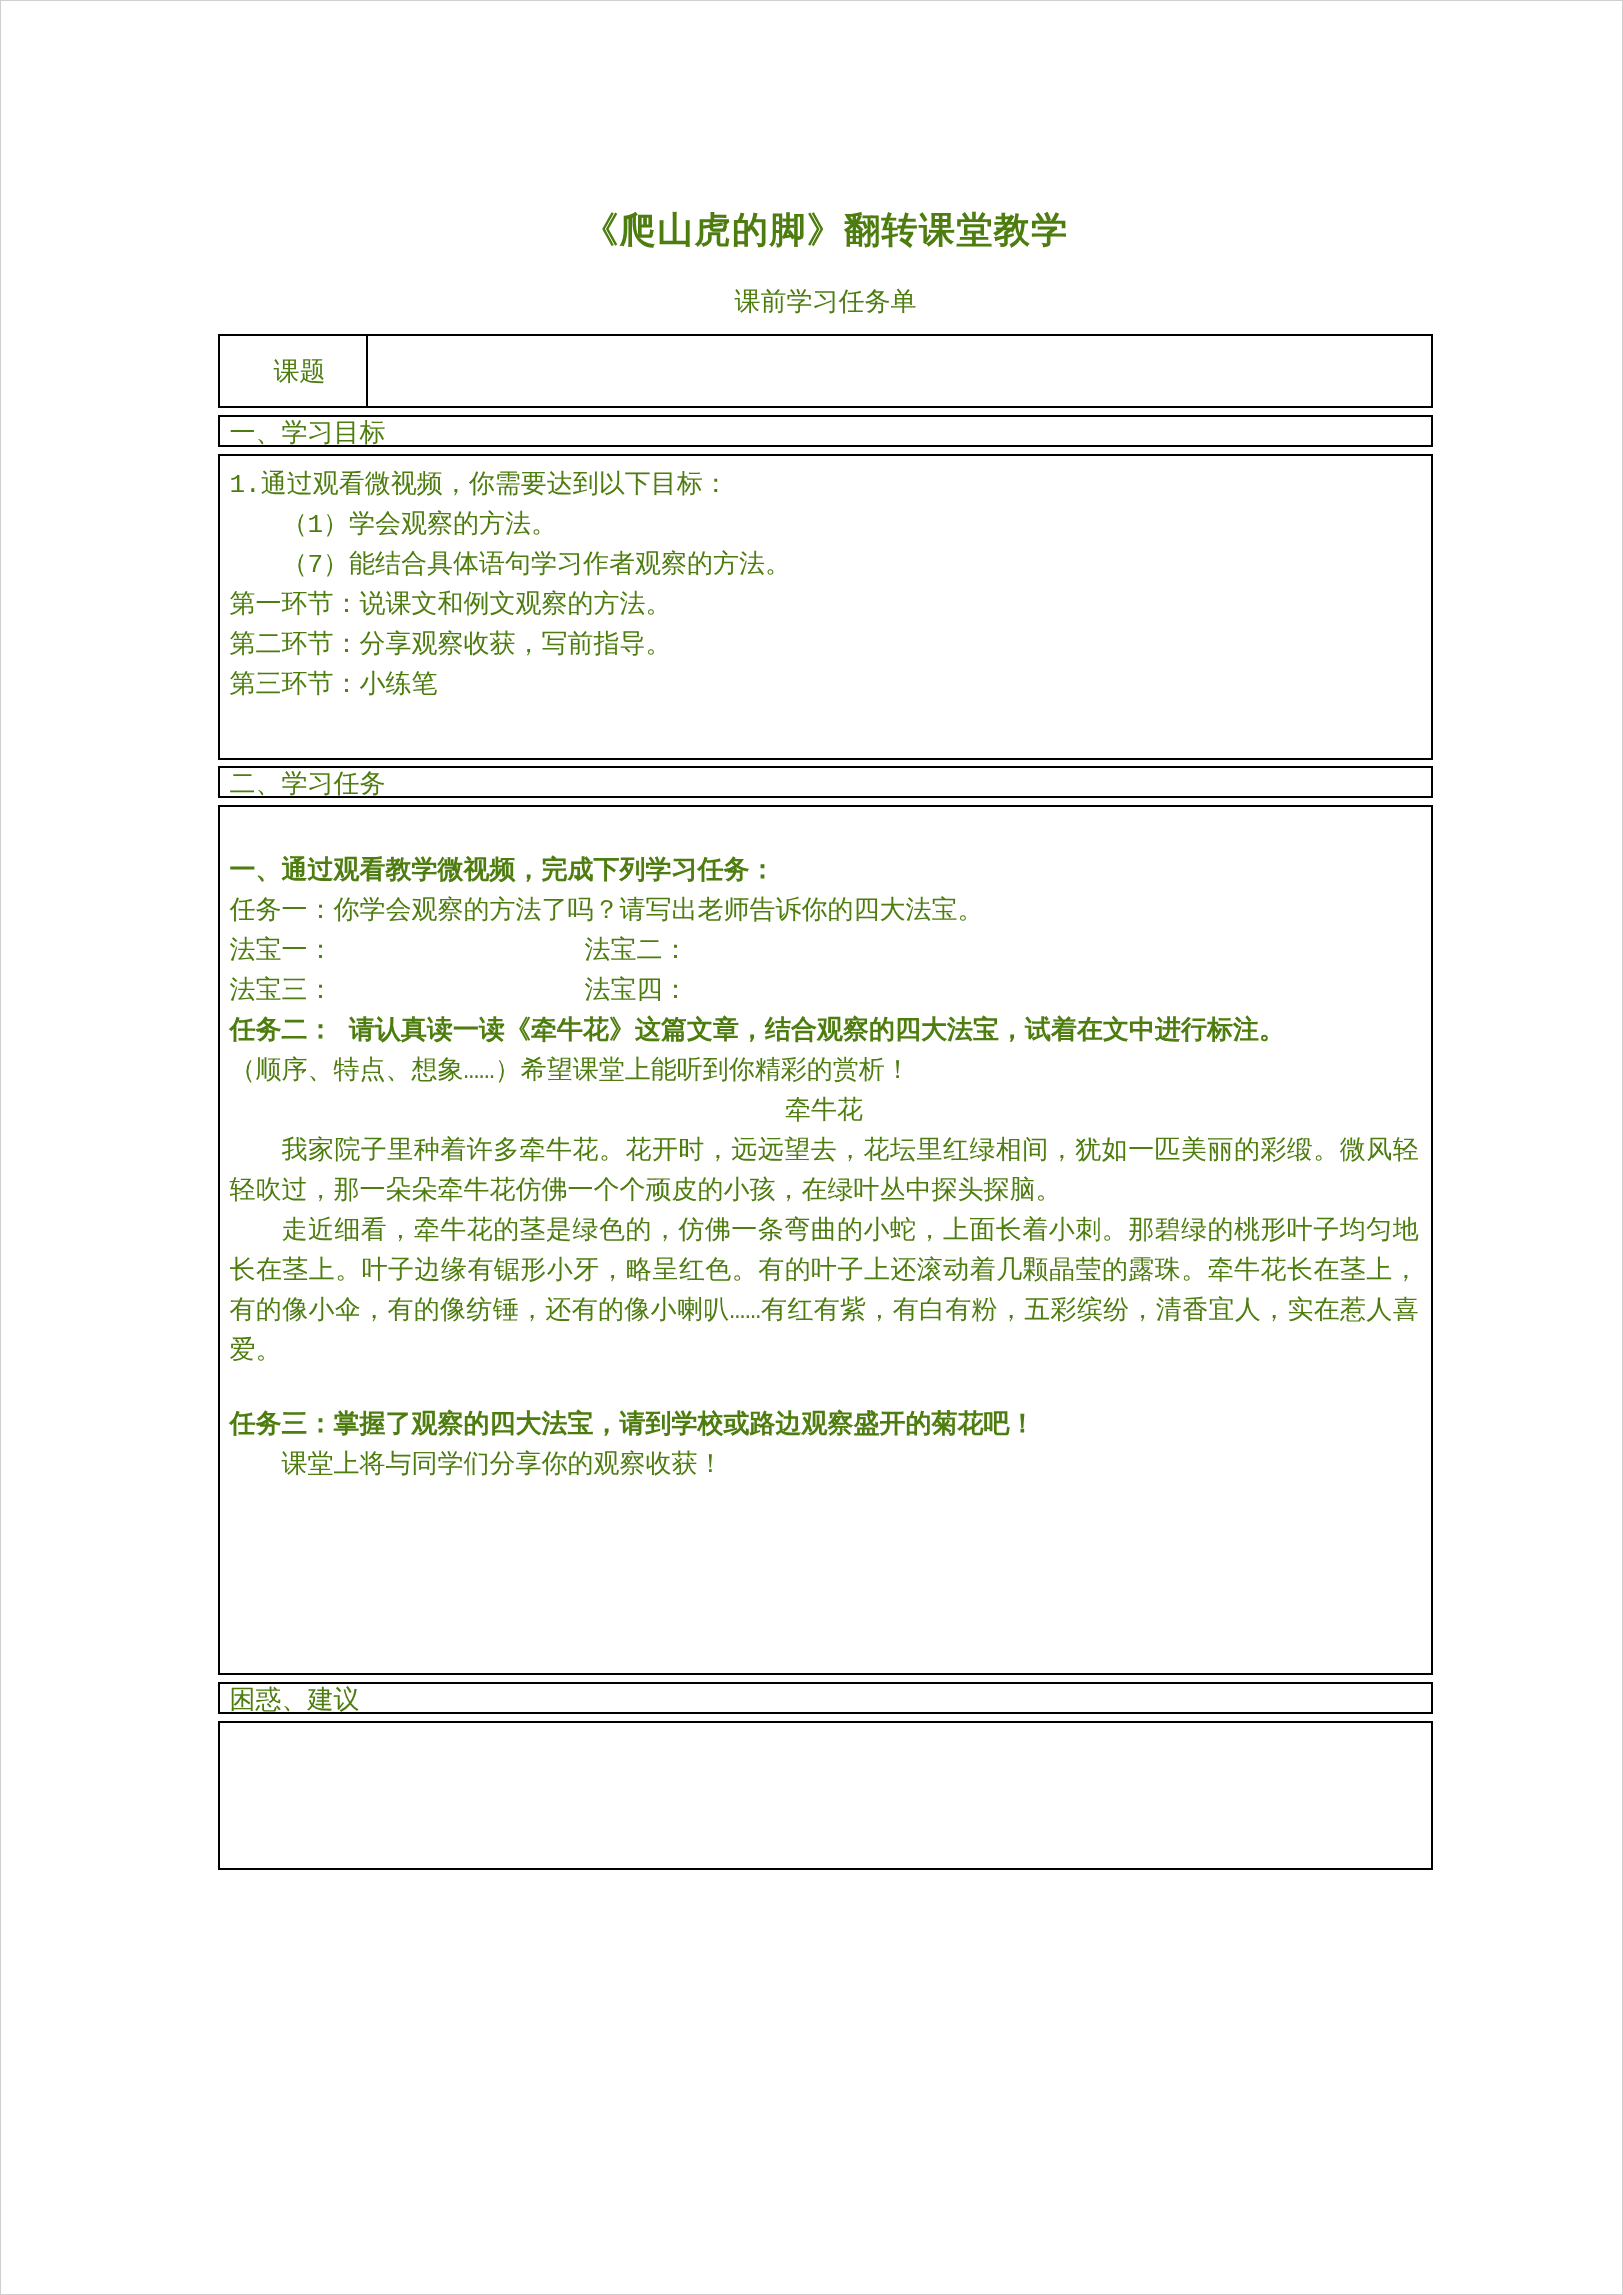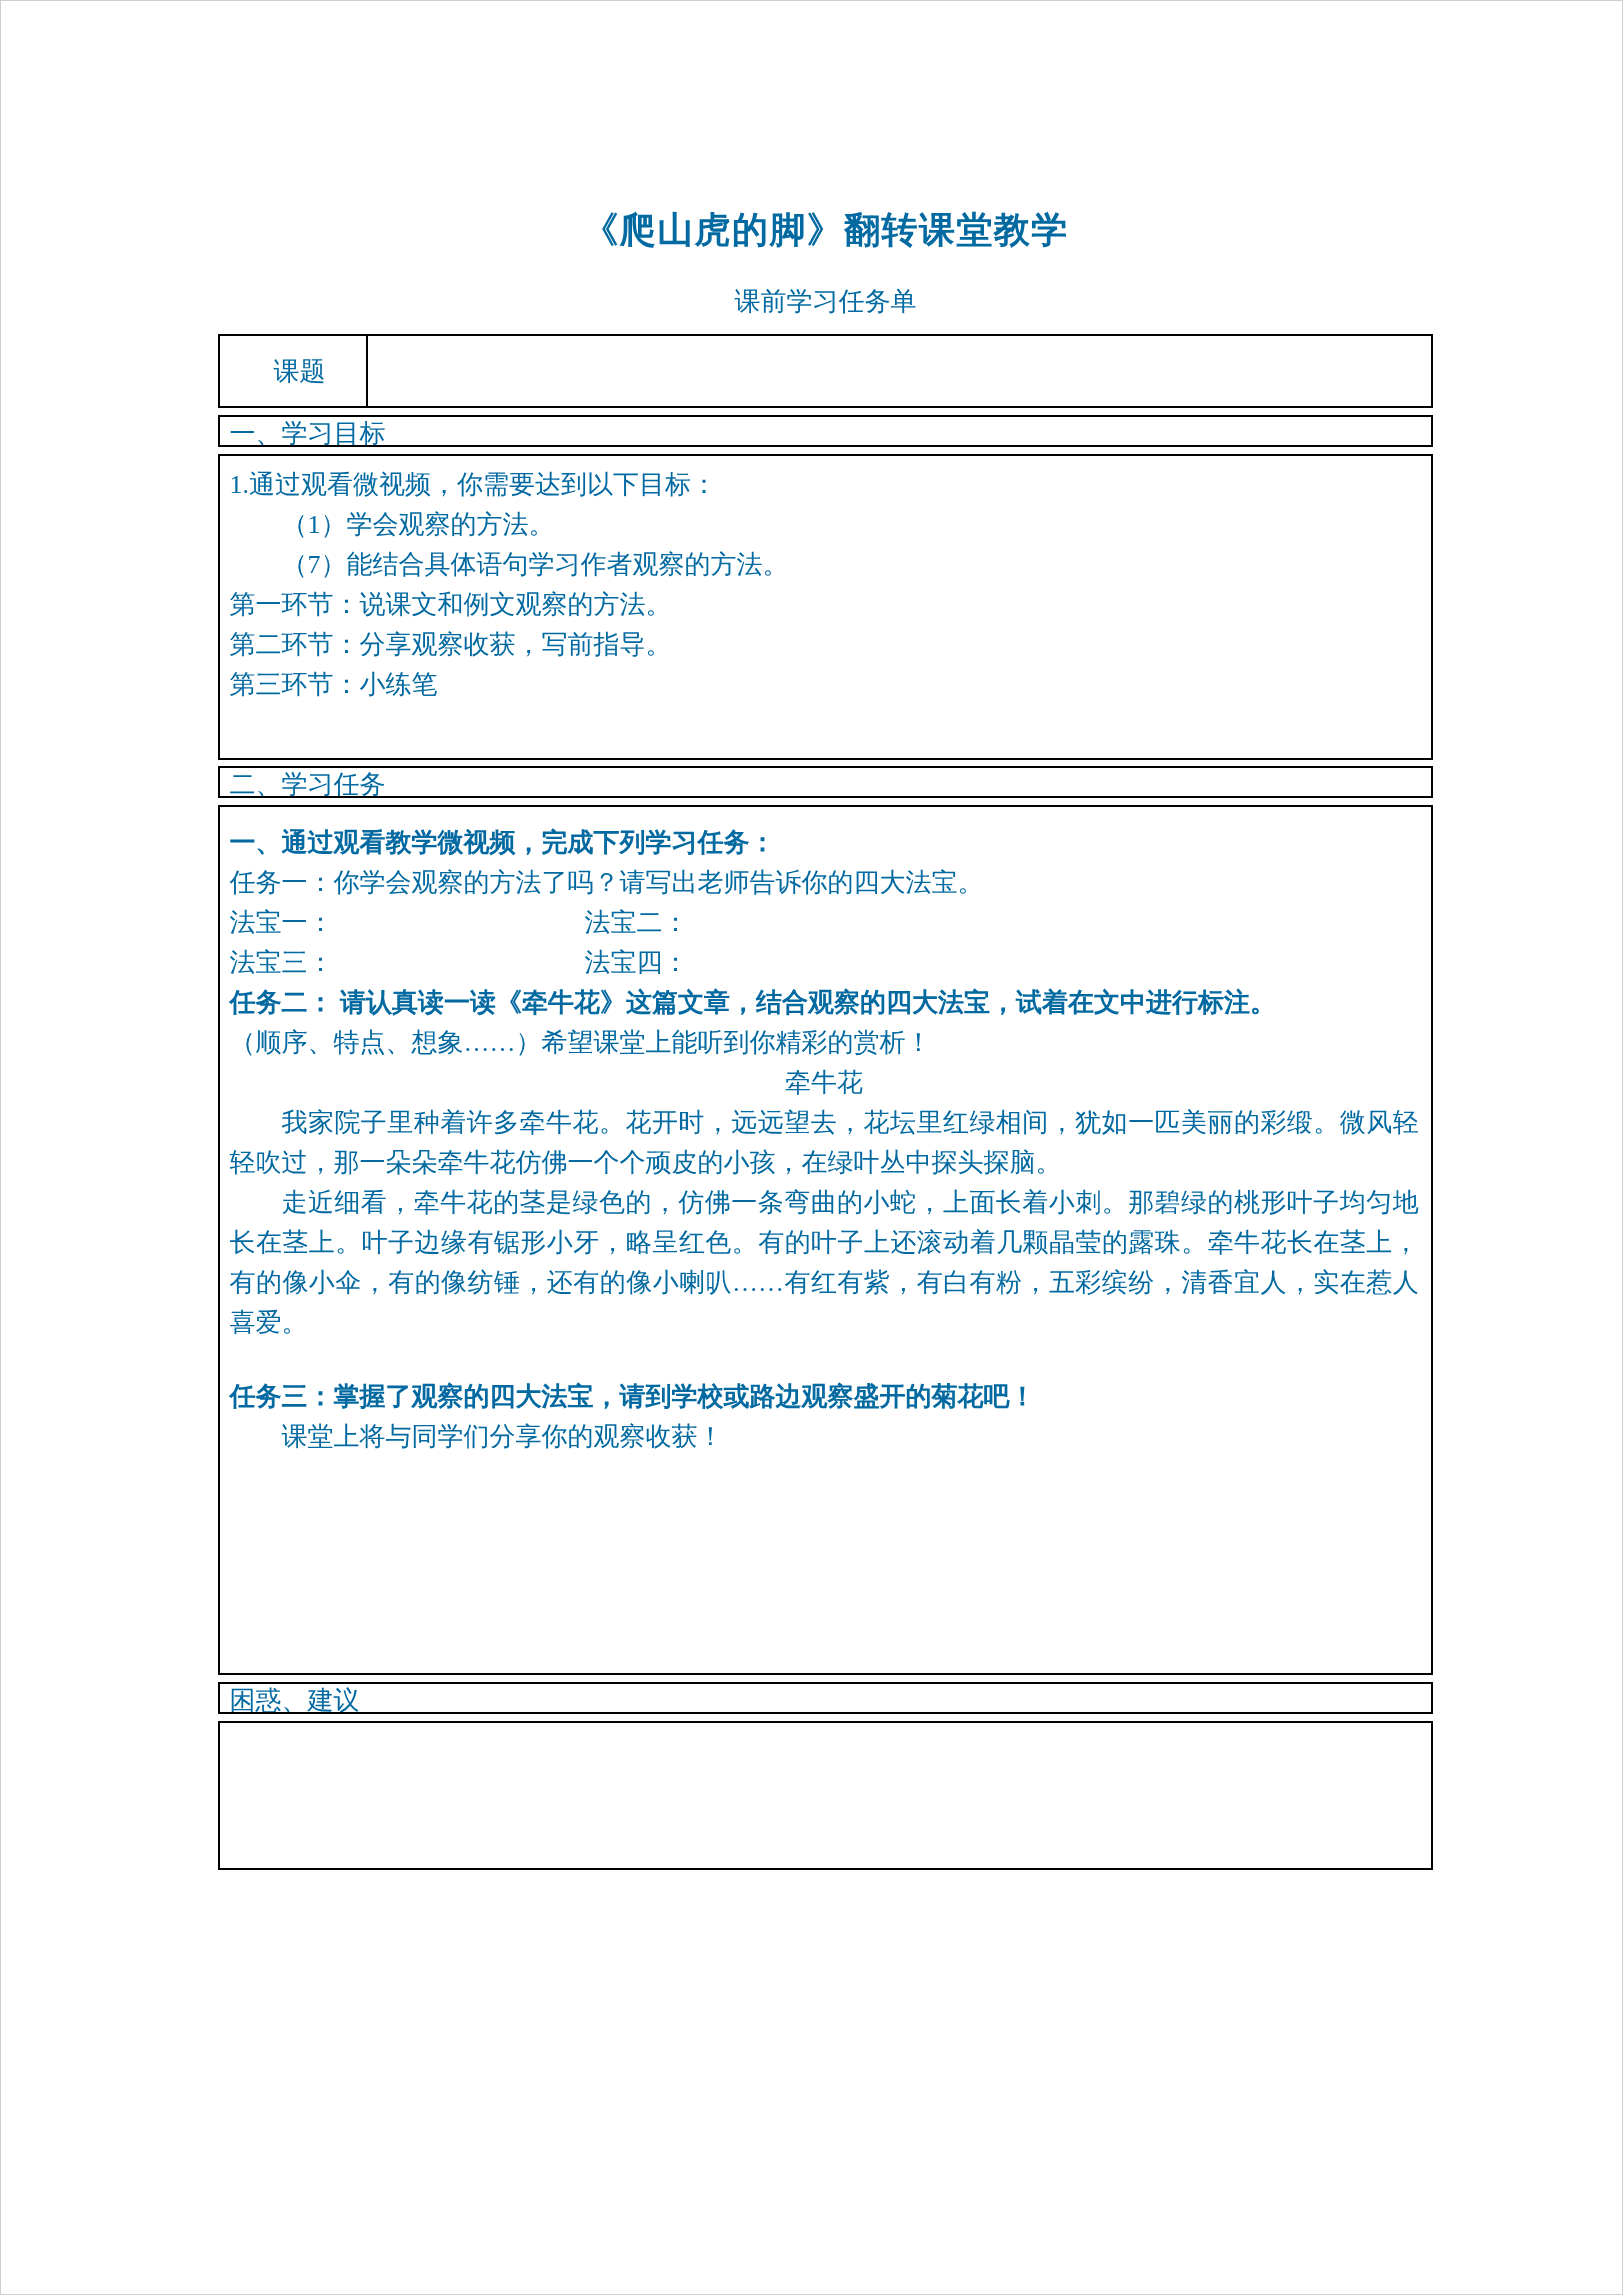--- a/index.html
+++ b/index.html
@@ -2,22 +2,22 @@
 <html style="font-size:11px"><head>
 <meta charset="utf-8">
 <style>
   * { margin: 0; padding: 0; box-sizing: border-box; }
   html, body { background: #ffffff; }
   .page {
     position: relative;
     width: 1623px;
     height: 2295px;
     background: #ffffff;
-    color: #0369a1;
-    font-family: Liberation Serif, serif;
+    color: #4d7c0f;
+    font-family: Liberation Mono, monospace;
     font-size: 26px;
     border: 0.7px solid #cfcfcf;
     overflow: hidden;
   }
   .sheet { position: absolute; left: 217px; top: 0; width: 1215px; }
   .title {
     text-align: center;
     margin-top: 205px;
     font-size: 36px;
     font-weight: bold;
@@ -32,21 +32,21 @@
     border-right: 2px solid #000;
     display: flex;
     align-items: center;
     padding-left: 9.5px;
     margin-left: 44px;
   }
   .topic-value { flex: 1; padding: 8.2px 6.8px 0 17.7px; }
   .header-row { height: 32px; line-height: 34px; padding-left: 9.5px; margin-top: 6px; }
   .content { padding: 9.5px 12.3px 0 9.5px; line-height: 40px; }
   .objectives-box { height: 306px; }
-  .tasks-box { height: 870px; padding-top: 16px; }
+  .tasks-box { height: 870px; padding-top: 44px; }
   .feedback-box { height: 149px; }
   .indent1 { padding-left: 52px; }
   .bold { font-weight: bold; }
   .justify { text-align: justify; }
   .treasure-first { display: inline-block; width: 355px; }
   .essay-title { text-align: center; }
   .para { text-indent: 52px; text-align: justify; }
   .task3 { margin-top: 34px; }
 </style>
 </head>

